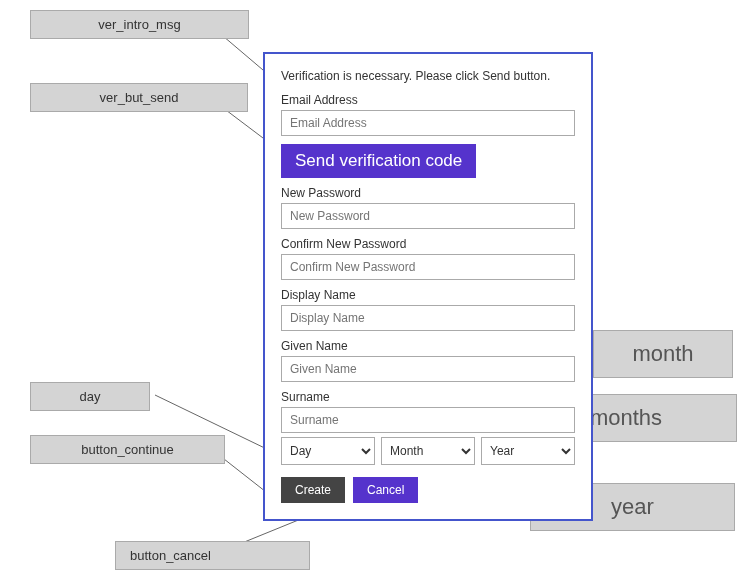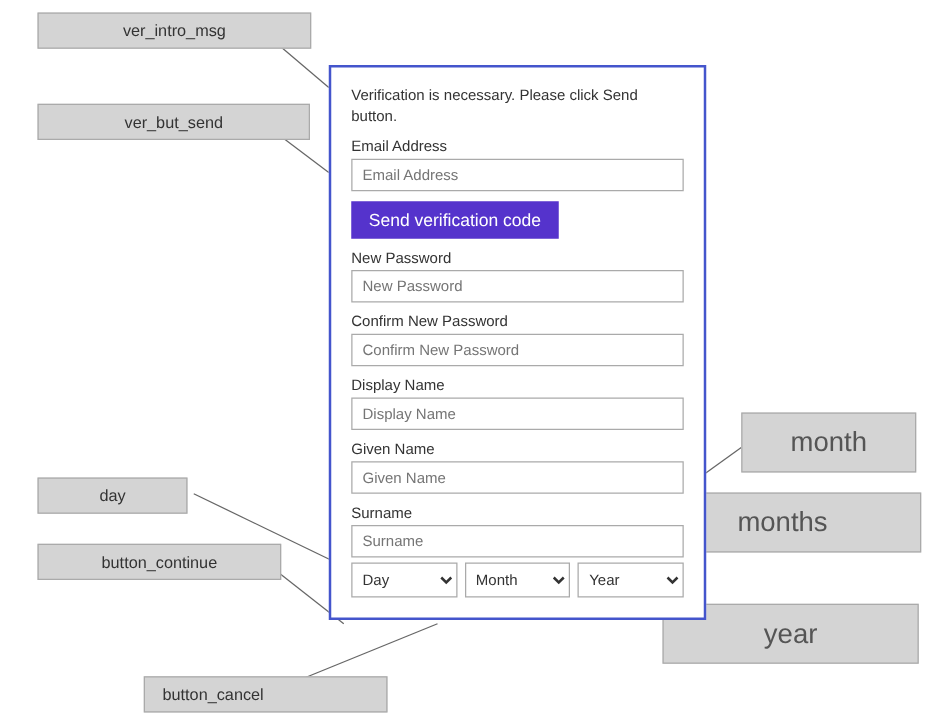--- a/index.html
+++ b/index.html
@@ -31,21 +31,21 @@
       width: 740px;
       height: 581px;
       pointer-events: none;
     }
 
     
     .form-container {
       position: absolute;
       top: 52px;
       left: 263px;
-      width: 302px;
+      width: 330px;
       background: #fff;
       border: 2px solid #4455cc;
       padding: 14px 16px 16px;
     }
 
     .intro-text {
       font-size: 12px;
       color: #333;
       margin-bottom: 8px;
       line-height: 1.4;
@@ -67,21 +67,21 @@
       outline: none;
       background: #fff;
     }
 
     .btn-send {
       margin-top: 8px;
       background: #5533cc;
       color: #fff;
       border: none;
       padding: 7px 14px;
-      font-size: 14px;
+      font-size: 17px;
       cursor: pointer;
     }
 
     .dob-row {
       display: flex;
       gap: 6px;
       margin-top: 4px;
     }
 
     .dob-select {
@@ -227,13 +227,21 @@
       <option>Day</option>
     </select>
     <select class="dob-select">
       <option>Month</option>
     </select>
     <select class="dob-select">
       <option>Year</option>
     </select>
   </div>
 
+  <div class="action-row">
+    <button class="btn-create">
+      <span>Create</span>
+    </button>
+    <button class="btn-cancel">
+      <span>Cancel</span>
+    </button>
+  </div>
 </div>
 
 </body></html>

